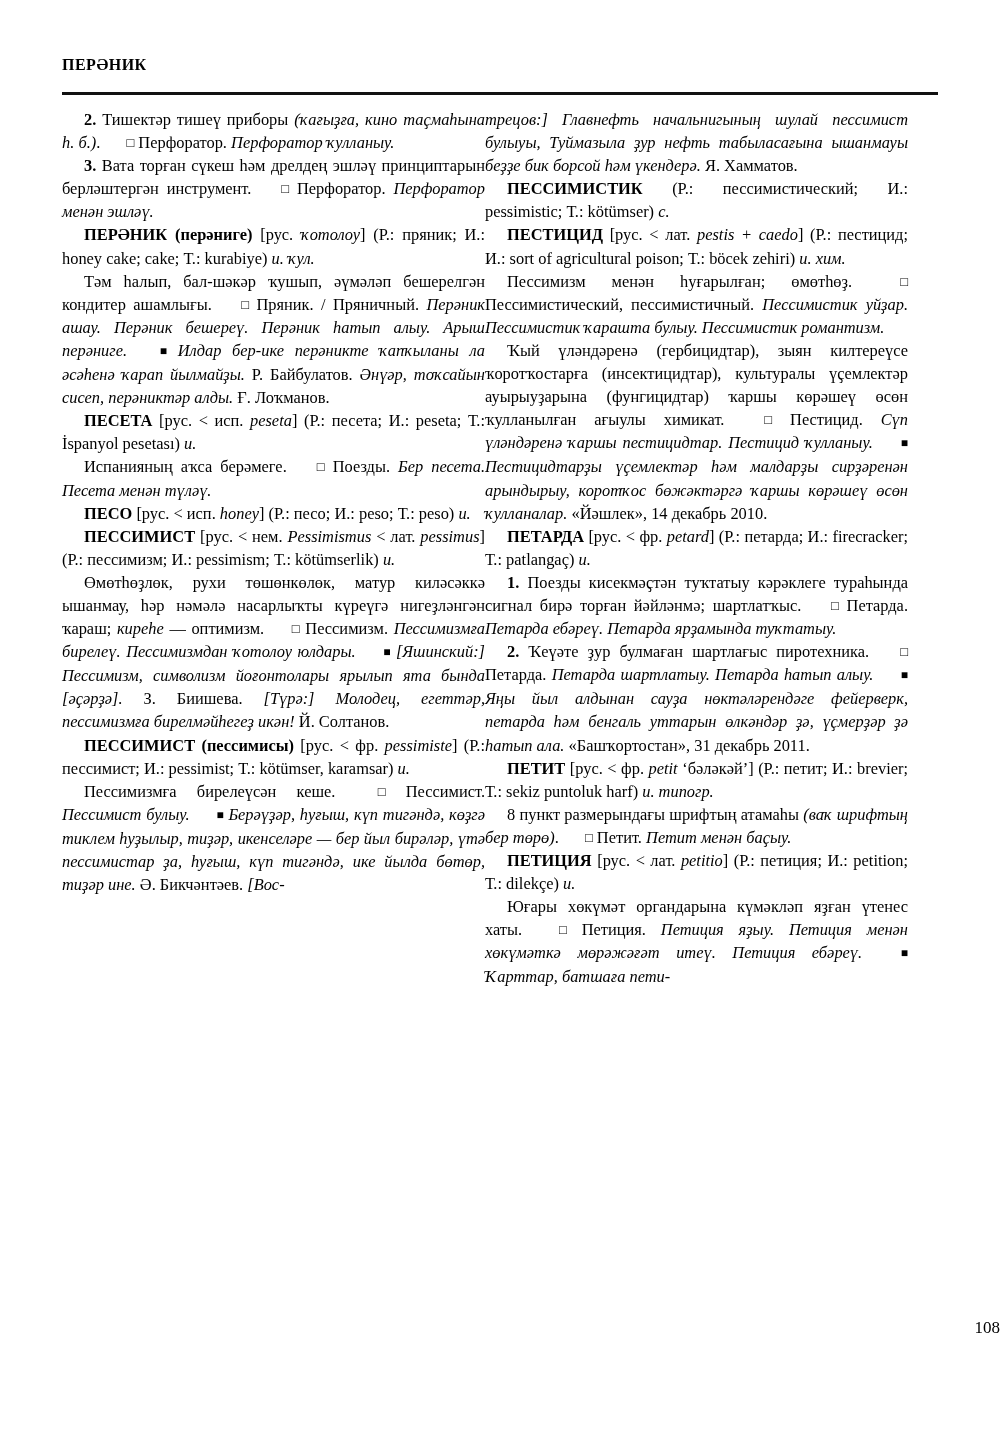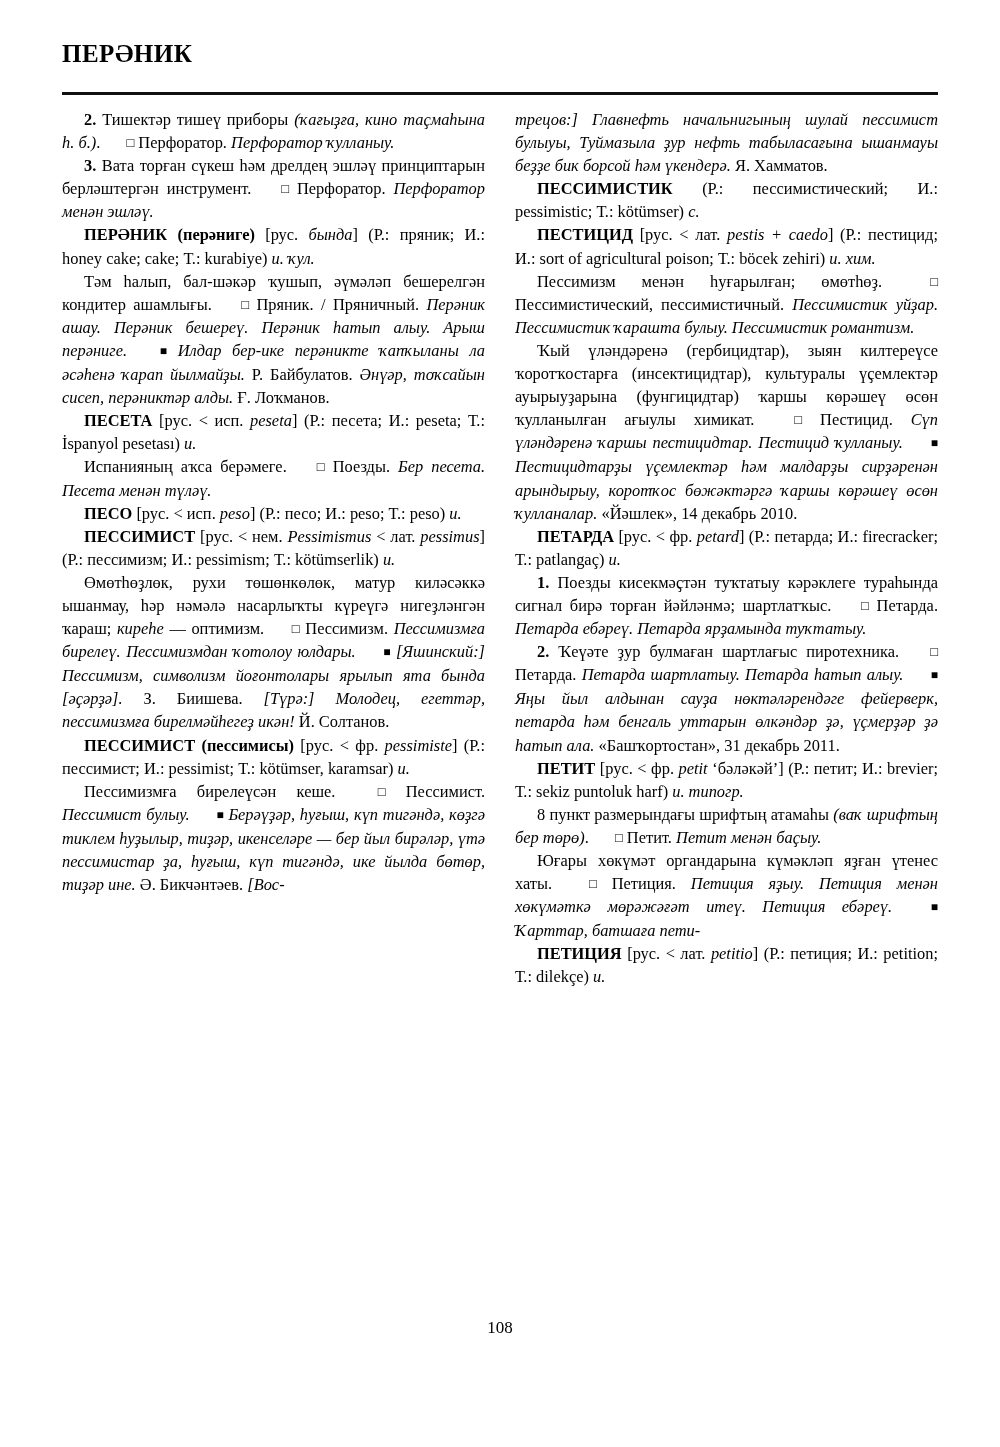--- a/index.html
+++ b/index.html
@@ -17,42 +17,41 @@
   }
   .page {
     position: absolute;
     left: 0; top: 0;
     width: 1000px;
     height: 1447px;
   }
   .running-head {
     position: absolute;
     left: 62px;
-    top: 40px;
-    font-size: 25px;
+    top: 56px;
+    font-size: 16px;
     font-weight: bold;
     letter-spacing: 0.5px;
     text-align: right;
   }
   .head-rule {
     position: absolute;
     left: 62px;
     top: 92px;
     width: 876px;
     height: 3px;
     background: #111111;
   }
   .columns {
     position: absolute;
     left: 62px;
     top: 108px;
     width: 876px;
     height: 1190px;
     display: flex;
-    gap: 30px;
   }
   .col {
     width: 423px;
     font-size: 16.4px;
     line-height: 23.1px;
     text-align: justify;
     text-justify: inter-word;
     hyphens: manual;
   }
   .col p {
@@ -80,58 +79,58 @@
     font-weight: normal;
     font-size: 12px;
     display: inline-block;
     vertical-align: 1px;
   }
   .folio {
     position: absolute;
     left: 0;
     top: 1318px;
     width: 1000px;
-    text-align: center;
+    text-align: right;
     font-size: 17px;
   }
 </style>
 </head>
 <body>
 
 <div class="page">
 
   <div class="running-head">ПЕРӘНИК</div>
 
   <div class="head-rule"></div>
 
   <div class="columns">
     <div class="col" id="col-left">
         <p><span class="hw">2.</span><span> Тишектәр тишеү приборы </span><span class="it">(ҡағыҙға, кино таҫмаһына һ. б.)</span><span>. </span><span class="sq">□</span><span> Перфоратор. </span><span class="it">Перфоратор ҡулланыу.</span></p>
         <p><span class="hw">3.</span><span> Вата торған сүкеш һәм дрелдең эшләү принциптарын берләштергән инструмент. </span><span class="sq">□</span><span> Перфоратор. </span><span class="it">Перфоратор менән эшләү.</span></p>
-        <p><span class="hw">ПЕРӘНИК (перәниге)</span><span> [рус. </span><span class="it">бында</span><span>] (Р.: пряник; И.: honey cake; cake; Т.: kurabiye) </span><span class="it">и. ҡул.</span></p>
+        <p><span class="hw">ПЕРӘНИК (перәниге)</span><span> [рус. </span><span class="it">ҡотолоу</span><span>] (Р.: пряник; И.: honey cake; cake; Т.: kurabiye) </span><span class="it">и. ҡул.</span></p>
         <p><span>Тәм һалып, бал-шәкәр ҡушып, әүмәләп бешерелгән кондитер ашамлығы. </span><span class="sq">□</span><span> Пряник. / Пряничный. </span><span class="it">Перәник ашау. Перәник бешереү. Перәник һатып алыу. Арыш перәниге.</span><span> </span><span class="sqf">■</span><span class="it"> Илдар бер-ике перәникте ҡапҡыланы ла әсәһенә ҡарап йылмайҙы.</span><span> Р. Байбулатов. </span><span class="it">Әнүәр, тоҡсайын сисеп, перәниктәр алды.</span><span> Ғ. Лоҡманов.</span></p>
         <p><span class="hw">ПЕСЕТА</span><span> [рус. &lt; исп. </span><span class="it">peseta</span><span>] (Р.: песета; И.: peseta; Т.: İspanyol pesetası) </span><span class="it">и.</span></p>
         <p><span>Испанияның аҡса берәмеге. </span><span class="sq">□</span><span> Поезды. </span><span class="it">Бер песета. Песета менән түләү.</span></p>
-        <p><span class="hw">ПЕСО</span><span> [рус. &lt; исп. </span><span class="it">peso</span><span>] (Р.: песо; И.: peso; Т.: peso) </span><span class="it">и.</span></p>
+        <p><span class="hw">ПЕСО</span><span> [рус. &lt; исп. </span><span class="it">honey</span><span>] (Р.: песо; И.: peso; Т.: peso) </span><span class="it">и.</span></p>
         <p><span class="hw">ПЕССИМИСТ</span><span> [рус. &lt; нем. </span><span class="it">Pessimismus</span><span> &lt; лат. </span><span class="it">pessimus</span><span>] (Р.: пессимизм; И.: pessimism; Т.: kötümserlik) </span><span class="it">и.</span></p>
         <p><span>Өмөтһөҙлөк, рухи төшөнкөлөк, матур киләсәккә ышанмау, һәр нәмәлә насарлыҡты күреүгә нигеҙләнгән ҡараш; </span><span class="it">киреһе</span><span> — оптимизм. </span><span class="sq">□</span><span> Пессимизм. </span><span class="it">Пессимизмға бирелеү. Пессимизмдан ҡотолоу юлдары.</span><span> </span><span class="sqf">■</span><span class="it"> [Яшинский:] Пессимизм, символизм йоғонтолары ярылып ята бында [әҫәрҙә].</span><span> З. Биишева. </span><span class="it">[Түрә:] Молодец, егеттәр, пессимизмға бирелмәйһегеҙ икән!</span><span> Й. Солтанов.</span></p>
         <p><span class="hw">ПЕССИМИСТ (пессимисы)</span><span> [рус. &lt; фр. </span><span class="it">pessimiste</span><span>] (Р.: пессимист; И.: pessimist; Т.: kötümser, karamsar) </span><span class="it">и.</span></p>
         <p><span>Пессимизмға бирелеүсән кеше. </span><span class="sq">□</span><span> Пессимист. </span><span class="it">Пессимист булыу.</span><span> </span><span class="sqf">■</span><span class="it"> Берәүҙәр, һуғыш, күп тигәндә, көҙгә тиклем һуҙылыр, тиҙәр, икенселәре — бер йыл бирәләр, үтә пессимистар ҙа, һуғыш, күп тигәндә, ике йылда бөтөр, тиҙәр ине.</span><span> Ә. Бикчәнтәев. </span><span class="it">[Вос-</span></p>
       </div>
     <div class="col" id="col-right">
         <p class="cont"><span class="it">трецов:] Главнефть начальнигының шулай пессимист булыуы, Туймазыла ҙур нефть табыласағына ышанмауы беҙҙе бик борсой һәм үкендерә.</span><span> Я. Хамматов.</span></p>
         <p><span class="hw">ПЕССИМИСТИК</span><span> (Р.: пессимистический; И.: pessimistic; Т.: kötümser) </span><span class="it">с.</span></p>
         <p><span class="hw">ПЕСТИЦИД</span><span> [рус. &lt; лат. </span><span class="it">pestis + caedo</span><span>] (Р.: пестицид; И.: sort of agricultural poison; Т.: böcek zehiri) </span><span class="it">и. хим.</span></p>
         <p><span>Пессимизм менән һуғарылған; өмөтһөҙ. </span><span class="sq">□</span><span> Пессимистический, пессимистичный. </span><span class="it">Пессимистик уйҙар. Пессимистик ҡарашта булыу. Пессимистик романтизм.</span></p>
         <p><span>Ҡый үләндәренә (гербицидтар), зыян килтереүсе ҡоротҡостарға (инсектицидтар), культуралы үҫемлектәр ауырыуҙарына (фунгицидтар) ҡаршы көрәшеү өсөн ҡулланылған ағыулы химикат. </span><span class="sq">□</span><span> Пестицид. </span><span class="it">Сүп үләндәренә ҡаршы пестицидтар. Пестицид ҡулланыу.</span><span> </span><span class="sqf">■</span><span class="it"> Пестицидтарҙы үҫемлектәр һәм малдарҙы сирҙәренән арындырыу, коротҡос бөжәктәргә ҡаршы көрәшеү өсөн ҡулланалар.</span><span> «Йәшлек», 14 декабрь 2010.</span></p>
         <p><span class="hw">ПЕТАРДА</span><span> [рус. &lt; фр. </span><span class="it">petard</span><span>] (Р.: петарда; И.: firecracker; Т.: patlangaç) </span><span class="it">и.</span></p>
         <p><span class="hw">1.</span><span> Поезды кисекмәҫтән туҡтатыу кәрәклеге тураһында сигнал бирә торған йәйләнмә; шартлатҡыс. </span><span class="sq">□</span><span> Петарда. </span><span class="it">Петарда ебәреү. Петарда ярҙамында туҡтатыу.</span></p>
         <p><span class="hw">2.</span><span> Ҡеүәте ҙур булмаған шартлағыс пиротехника. </span><span class="sq">□</span><span> Петарда. </span><span class="it">Петарда шартлатыу. Петарда һатып алыу.</span><span> </span><span class="sqf">■</span><span class="it"> Яңы йыл алдынан сауҙа нөктәләрендәге фейерверк, петарда һәм бенгаль уттарын өлкәндәр ҙә, үҫмерҙәр ҙә һатып ала.</span><span> «Башҡортостан», 31 декабрь 2011.</span></p>
         <p><span class="hw">ПЕТИТ</span><span> [рус. &lt; фр. </span><span class="it">petit</span><span> ‘бәләкәй’] (Р.: петит; И.: brevier; Т.: sekiz puntoluk harf) </span><span class="it">и. типогр.</span></p>
         <p><span>8 пункт размерындағы шрифтың атамаһы </span><span class="it">(ваҡ шрифтың бер төрө)</span><span>. </span><span class="sq">□</span><span> Петит. </span><span class="it">Петит менән баҫыу.</span></p>
+        <p><span class="hw">ПЕТИЦИЯ</span><span> [рус. &lt; лат. </span><span class="it">petitio</span><span>] (Р.: петиция; И.: petition; Т.: dilekçe) </span><span class="it">и.</span></p>
         <p><span>Юғары хөкүмәт органдарына күмәкләп яҙған үтенес хаты. </span><span class="sq">□</span><span> Петиция. </span><span class="it">Петиция яҙыу. Петиция менән хөкүмәткә мөрәжәғәт итеү. Петиция ебәреү.</span><span> </span><span class="sqf">■</span><span class="it"> Ҡарттар, батшаға пети-</span></p>
-        <p><span class="hw">ПЕТИЦИЯ</span><span> [рус. &lt; лат. </span><span class="it">petitio</span><span>] (Р.: петиция; И.: petition; Т.: dilekçe) </span><span class="it">и.</span></p>
       </div>
   </div>
 
   <div class="folio">108</div>
 
 </div>
 
 </body></html>

